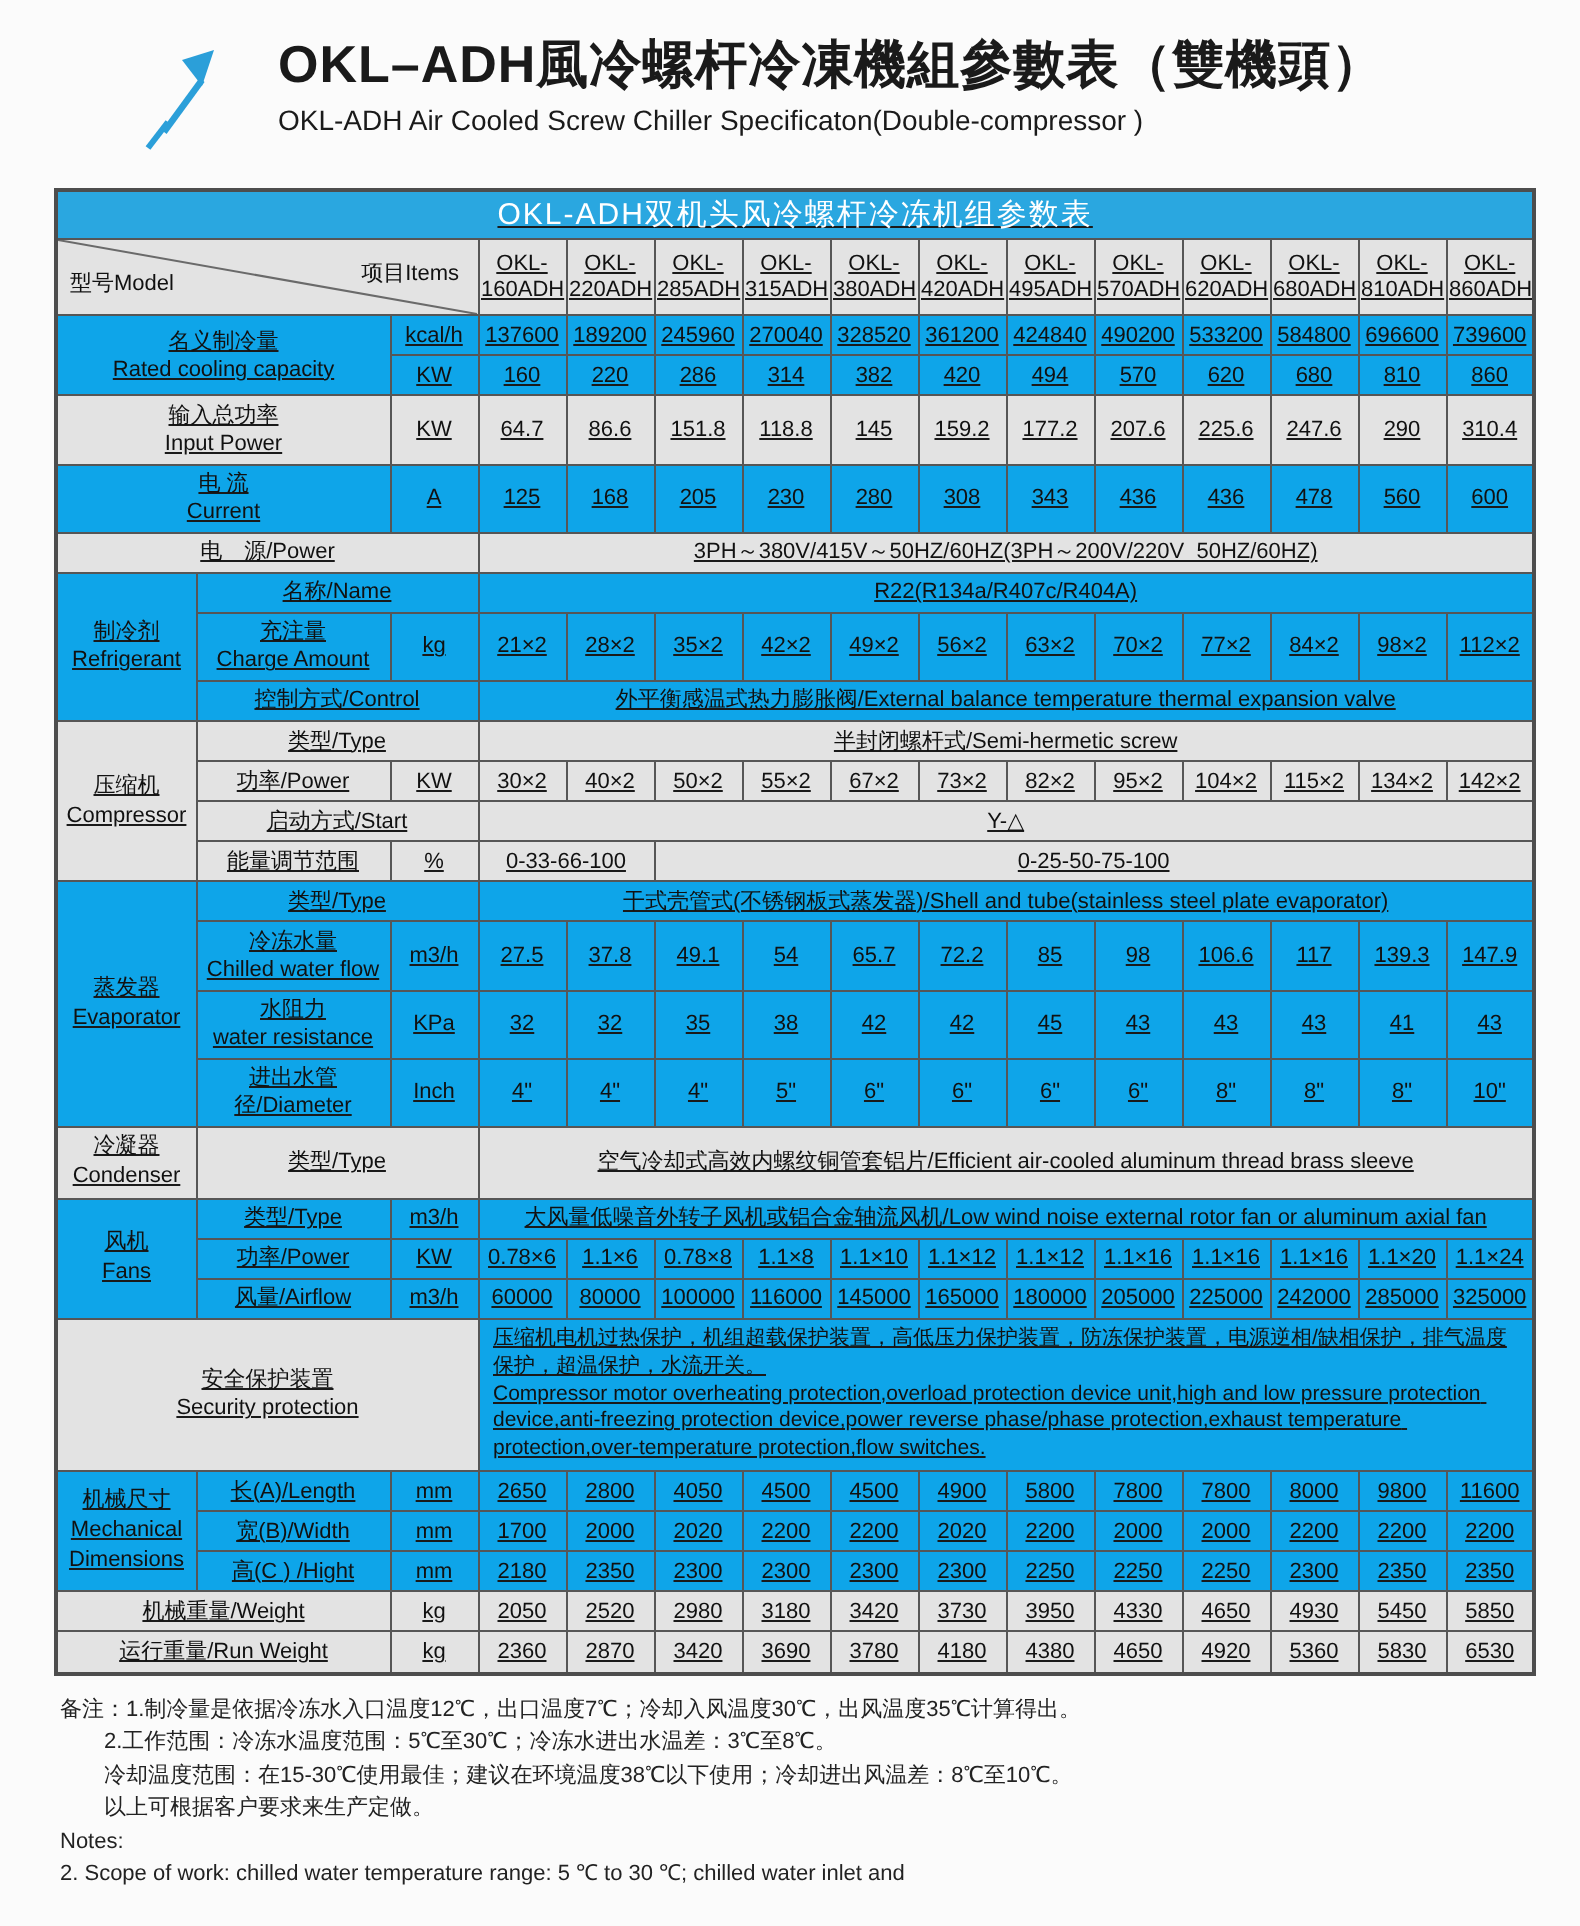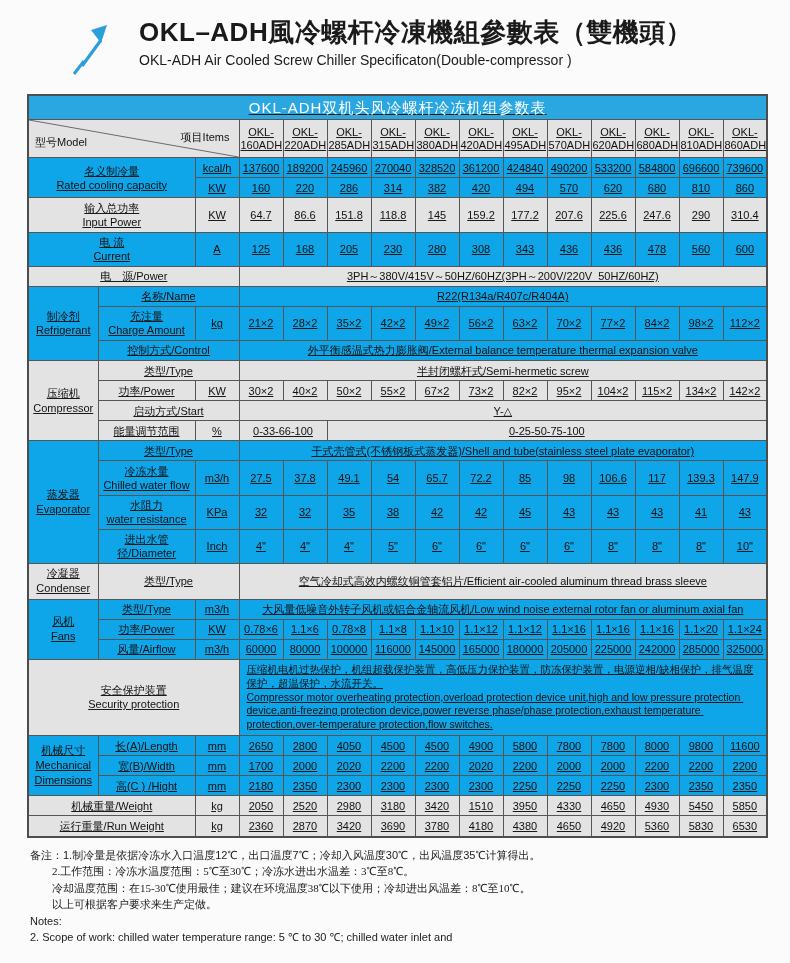--- a/index.html
+++ b/index.html
@@ -27,21 +27,21 @@
   td.corner{position:relative; background:var(--gray); padding:0;}
   td.corner .diag{position:absolute; inset:0; width:100%; height:100%;}
   .c-model{position:absolute; left:6px; top:60%; transform:translateY(-50%); font-size:11px;}
   .c-items{position:absolute; right:9px; top:46%; transform:translateY(-50%); font-size:11px;text-align:right;}
   td.grp{line-height:1.35;}
   td.span,td.longtext{white-space:pre-wrap;}
   td.longtext{text-align:left; padding:3px 7px; font-size:10.5px; line-height:1.32;}
 
   
   .notes{margin-top:9px; padding-left:3px; font-size:11px; line-height:1.5; color:#222;}
-  .note-line.indent{padding-left:22px;font-family:Liberation Serif, serif;}
+  .note-line.indent{padding-left:22px;}
 </style>
 </head>
 <body>
 
 <div class="page">
 
   <div class="header">
     <svg class="logo" viewBox="0 0 40 56" aria-hidden="true">
       <path d="M3 52 L13 39" stroke="currentColor" stroke-width="3" fill="none"></path>
       <path d="M11 44 L30 18" stroke="currentColor" stroke-width="3.2" fill="none"></path>
@@ -392,21 +392,21 @@
           <td>2350</td>
         </tr>
         <tr class="shade">
           <td class="lbl" colspan="2">机械重量/Weight</td>
           <td class="unit">kg</td>
           <td>2050</td>
           <td>2520</td>
           <td>2980</td>
           <td>3180</td>
           <td>3420</td>
-          <td>1510</td>
+          <td>3730</td>
           <td>3950</td>
           <td>4330</td>
           <td>4650</td>
           <td>4930</td>
           <td>5450</td>
           <td>5850</td>
         </tr>
         <tr class="shade">
           <td class="lbl" colspan="2">运行重量/Run Weight</td>
           <td class="unit">kg</td>

